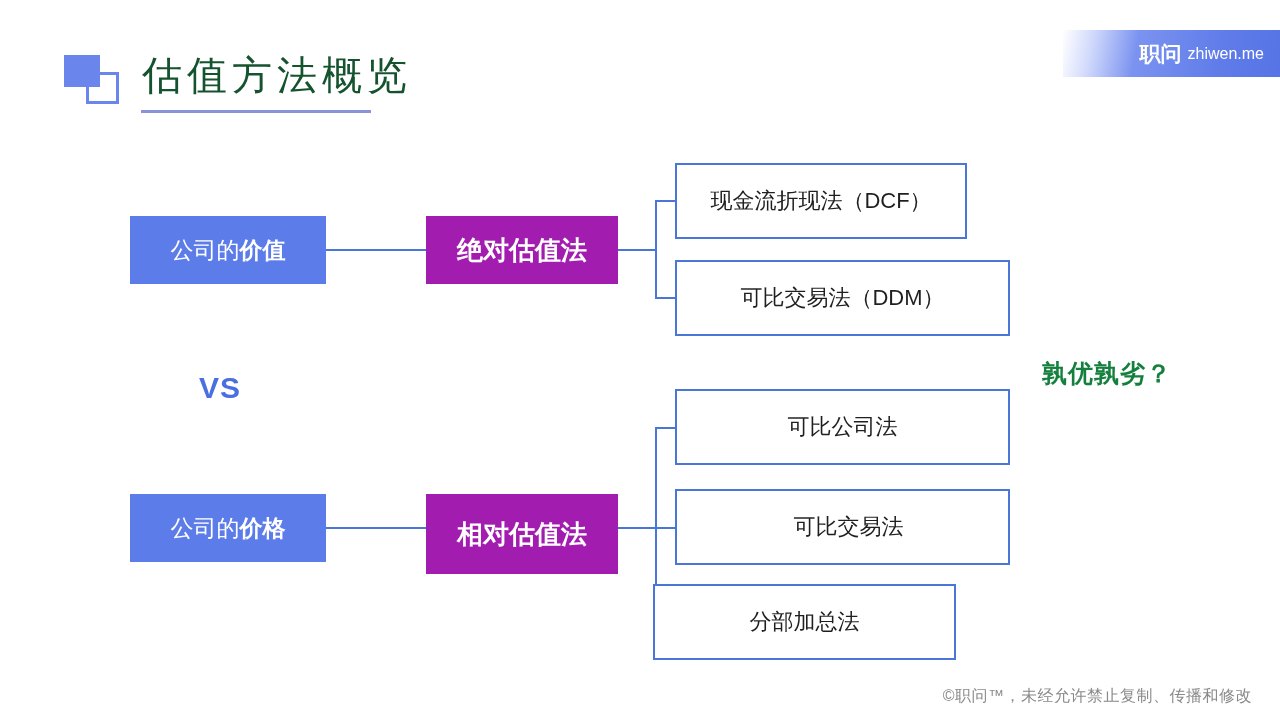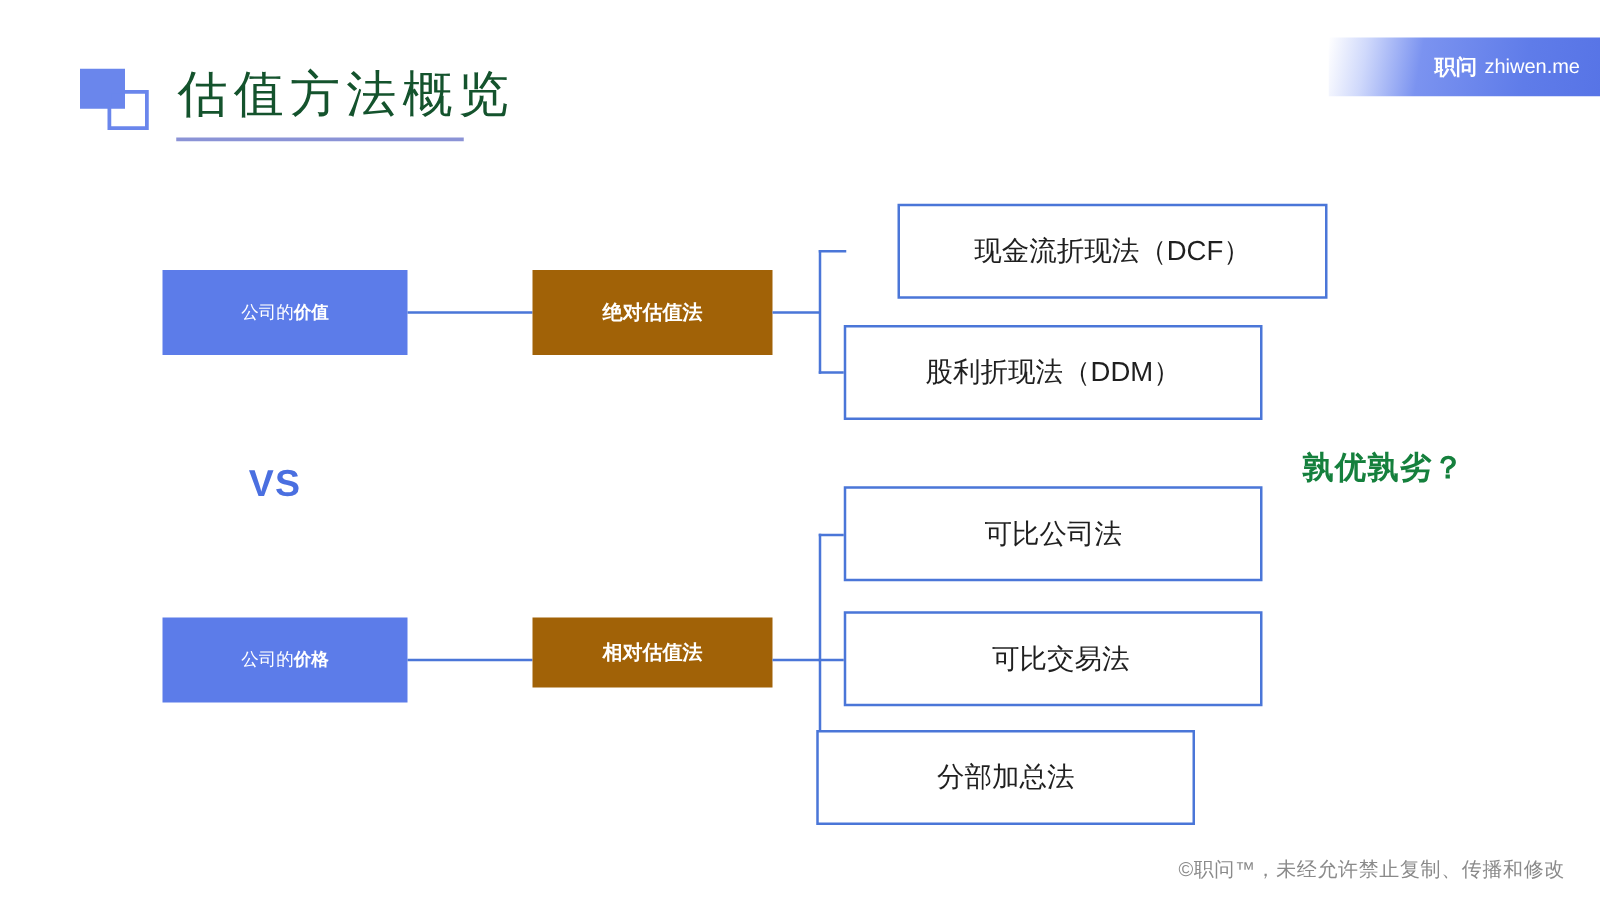--- a/index.html
+++ b/index.html
@@ -34,21 +34,21 @@
         #5f7ce9 72%,
         #5774e6 100%);
     display: flex;
     align-items: center;
     justify-content: flex-end;
     padding-right: 16px;
     box-sizing: border-box;
   }
   .brand-cn {
     color: #ffffff;
-    font-size: 17px;
+    font-size: 21px;
     font-weight: bold;
     letter-spacing: 0px;
     line-height: 1;
   }
   .brand-en {
     color: #ffffff;
     font-size: 16px;
     font-weight: normal;
     margin-left: 6px;
     line-height: 1;
@@ -104,27 +104,27 @@
     position: absolute;
     box-sizing: border-box;
     display: flex;
     align-items: center;
     justify-content: center;
     text-align: center;
   }
   .node-primary {
     background: #5c7ce9;
     color: #ffffff;
-    font-size: 14px;
+    font-size: 23px;
     border: 0;
   }
   .node-secondary {
-    background: #a16207;
-    color: #ffffff;
-    font-size: 16px;
+    background: #a21caf;
+    color: #ffffff;
+    font-size: 26px;
     font-weight: bold;
     border: 0;
   }
   .node-leaf {
     background: #ffffff;
     border: 2px solid #4a76d8;
     color: #1f1f1f;
     font-size: 22px;
     font-weight: normal;
   }
@@ -198,38 +198,38 @@
     <span>绝对估值法</span>
   </div>
 
   <div class="conn conn-h" style="left:618px; top:249px; width:38px;"></div>
 
   <div class="conn conn-v" style="left:655px; top:200px; height:99px;"></div>
 
   <div class="conn conn-h" style="left:655px; top:200px; width:22px;"></div>
   <div class="conn conn-h" style="left:655px; top:297px; width:22px;"></div>
 
-  <div class="node node-leaf" style="left:675px; top:163px; width:344px; height:76px;margin-left:43px;">
+  <div class="node node-leaf" style="left:675px; top:163px; width:292px; height:76px;">
     <span>现金流折现法（DCF）</span>
   </div>
   <div class="node node-leaf" style="left:675px; top:260px; width:335px; height:76px;">
-    <span>股利折现法（DDM）</span>
+    <span>可比交易法（DDM）</span>
   </div>
 
   <div class="vs-label">VS</div>
 
   <div class="question-label">孰优孰劣？</div>
 
   <div class="node node-primary" style="left:130px; top:494px; width:196px; height:68px;">
     <span><span class="lead">公司的</span><span class="emph">价格</span></span>
   </div>
 
   <div class="conn conn-h" style="left:326px; top:527px; width:100px;"></div>
 
-  <div class="node node-secondary" style="left:426px; top:494px; width:192px; height:56px;">
+  <div class="node node-secondary" style="left:426px; top:494px; width:192px; height:80px;">
     <span>相对估值法</span>
   </div>
 
   <div class="conn conn-h" style="left:618px; top:527px; width:38px;"></div>
   <div class="conn conn-v" style="left:655px; top:427px; height:194px;"></div>
   <div class="conn conn-h" style="left:655px; top:427px; width:22px;"></div>
   <div class="conn conn-h" style="left:655px; top:527px; width:22px;"></div>
   <div class="conn conn-h" style="left:655px; top:620px; width:22px;"></div>
 
   <div class="node node-leaf" style="left:675px; top:389px; width:335px; height:76px;">

